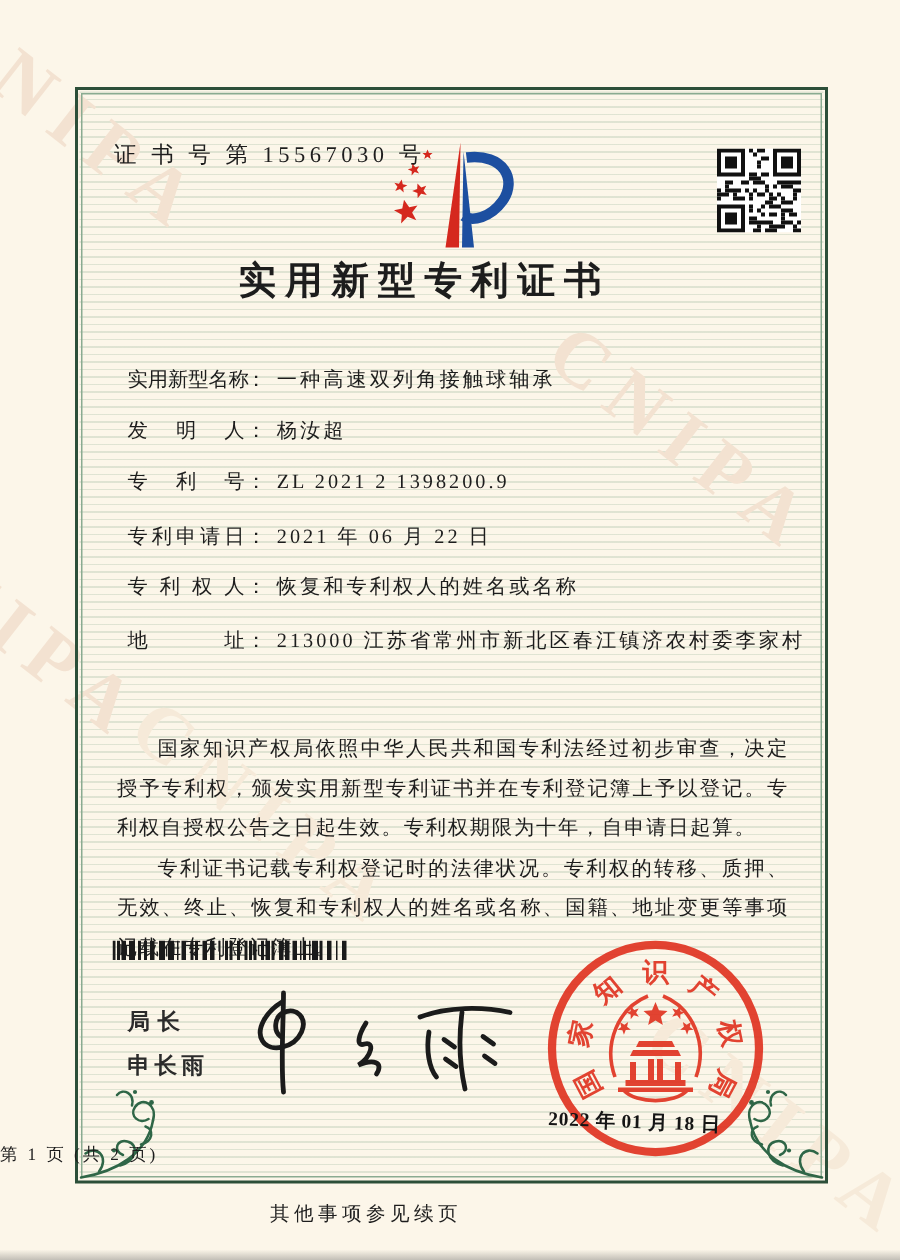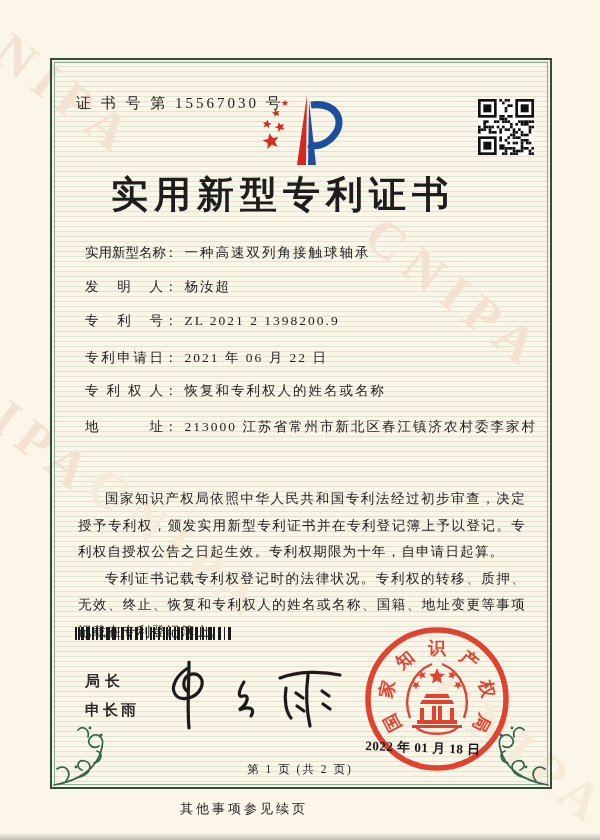--- a/index.html
+++ b/index.html
@@ -9,40 +9,40 @@
         background:repeating-linear-gradient(180deg,rgba(132,168,138,.24) 0 1px,rgba(0,0,0,0) 1px 5px);}
   .wm{position:absolute;z-index:1;font-size:52px;font-weight:bold;letter-spacing:10px;
       color:#f3e2d1;transform:rotate(38deg);transform-origin:left top;white-space:nowrap;}
   .wm.light{color:#f6ead9;}
   .frame{position:absolute;left:50px;top:58px;width:502px;height:731px;box-sizing:border-box;
       border:2.5px solid #2c4f39;z-index:2;}
   .frame::after{content:"";position:absolute;inset:2px;border:1px solid #8aab91;}
   .certno{position:absolute;left:76px;top:94px;font-size:15px;letter-spacing:3px;z-index:3;}
   .logo{position:absolute;left:254px;top:93px;z-index:3;}
   .qr{position:absolute;left:478px;top:99px;z-index:3;}
-  .title{position:absolute;left:0;width:566px;top:170px;text-align:center;font-size:37px;
+  .title{position:absolute;left:0;width:566px;top:170px;text-align:center;font-size:25px;
       font-weight:bold;letter-spacing:6px;z-index:3;}
   .row{position:absolute;left:85px;width:445px;font-size:13.5px;z-index:3;white-space:nowrap;}
   .flabel{display:inline-block;width:78px;text-align:justify;text-align-last:justify;}
   .fvalue{margin-left:7px;letter-spacing:2px;margin-top:11px;}
   .colon{margin-left:1px;}
   .grant2{position:absolute;left:208px;top:0;letter-spacing:1.5px;}
   .paras{position:absolute;left:78px;width:448px;top:486px;z-index:3;font-size:13.5px;
       line-height:26.5px;text-align:justify;letter-spacing:1.2px;}
   .paras p{margin:0;text-indent:2em;}
   .barcode{position:absolute;left:75px;top:627px;z-index:3;}
   .sig-title{position:absolute;left:85px;top:672px;font-family:Liberation Mono, monospace;
       font-weight:bold;font-size:15px;letter-spacing:5px;z-index:3;color:#2b2b2b;}
   .sig-name{position:absolute;left:85px;top:701px;font-family:"Liberation Sans",sans-serif;
       font-weight:bold;font-size:15px;letter-spacing:3px;z-index:3;color:#2b2b2b;}
   .signature{position:absolute;left:158px;top:658px;z-index:3;}
   .seal{position:absolute;left:362px;top:624px;z-index:4;}
   .seal-date{position:absolute;left:348px;top:739px;width:150px;text-align:center;font-size:13px;
       font-weight:bold;transform:rotate(2deg);z-index:5;color:#151515;letter-spacing:.5px;}
-  .pageinfo{position:absolute;left:0;width:600px;top:762px;text-align:center;font-size:11.5px;
+  .pageinfo{position:absolute;left:0;width:600px;top:762px;text-align:left;font-size:11.5px;
       letter-spacing:2px;z-index:3;}
   .contnote{position:absolute;left:0;width:488px;top:800px;text-align:center;font-size:13px;
       letter-spacing:3px;z-index:3;}
   .ornament{position:absolute;z-index:3;}
   .or-br{left:478px;top:715px;}
   .or-bl{left:52px;top:715px;transform:scaleX(-1);}
   .scan-edge{position:absolute;left:0;bottom:0;width:600px;height:7px;z-index:6;
       background:linear-gradient(180deg,rgba(100,100,100,0),rgba(100,100,100,.38));}
 </style>
 </head>

